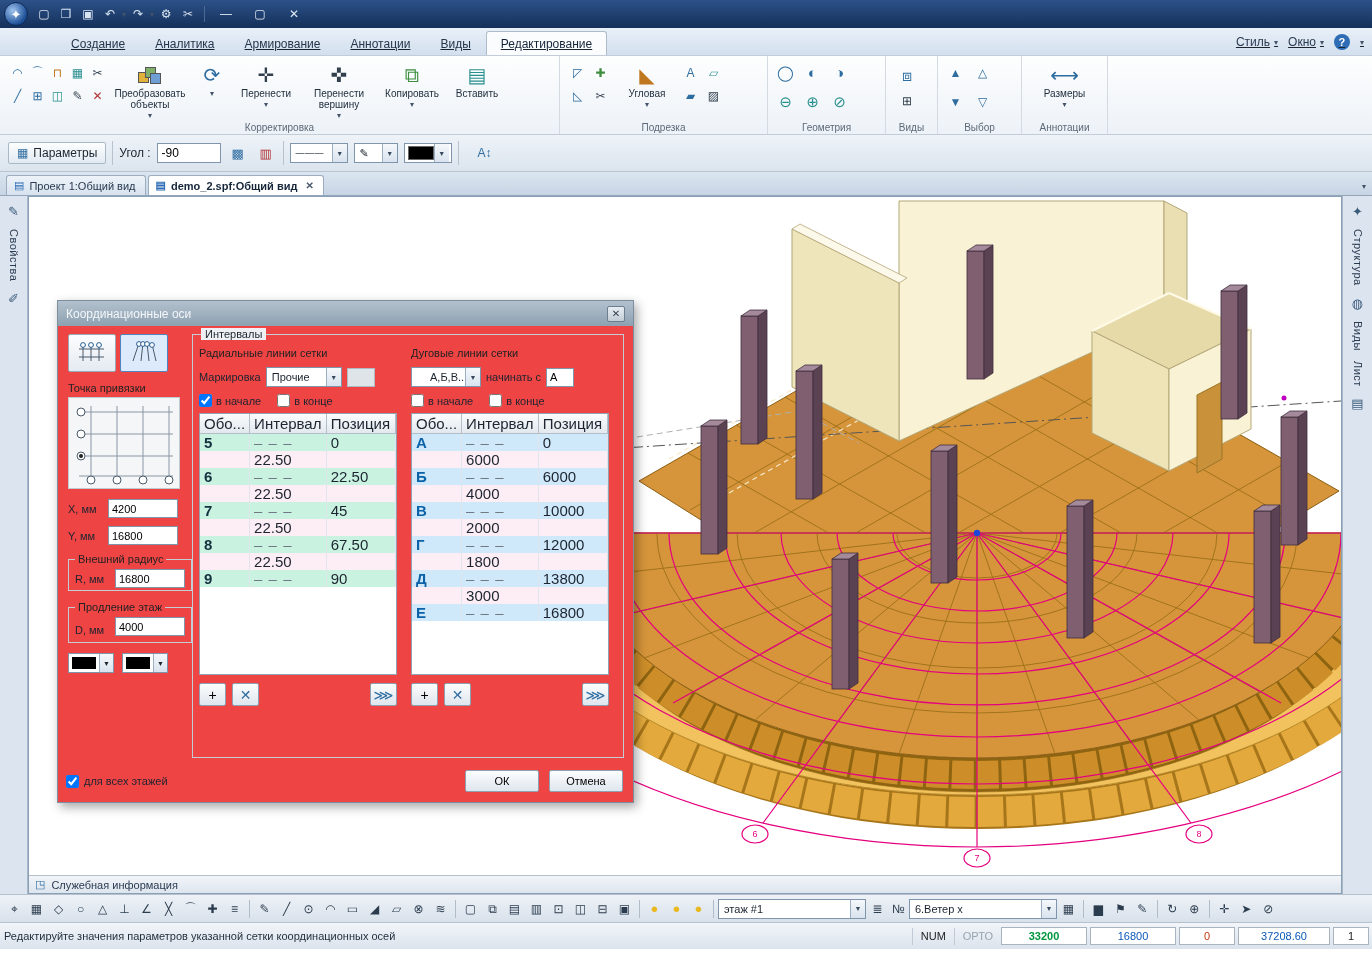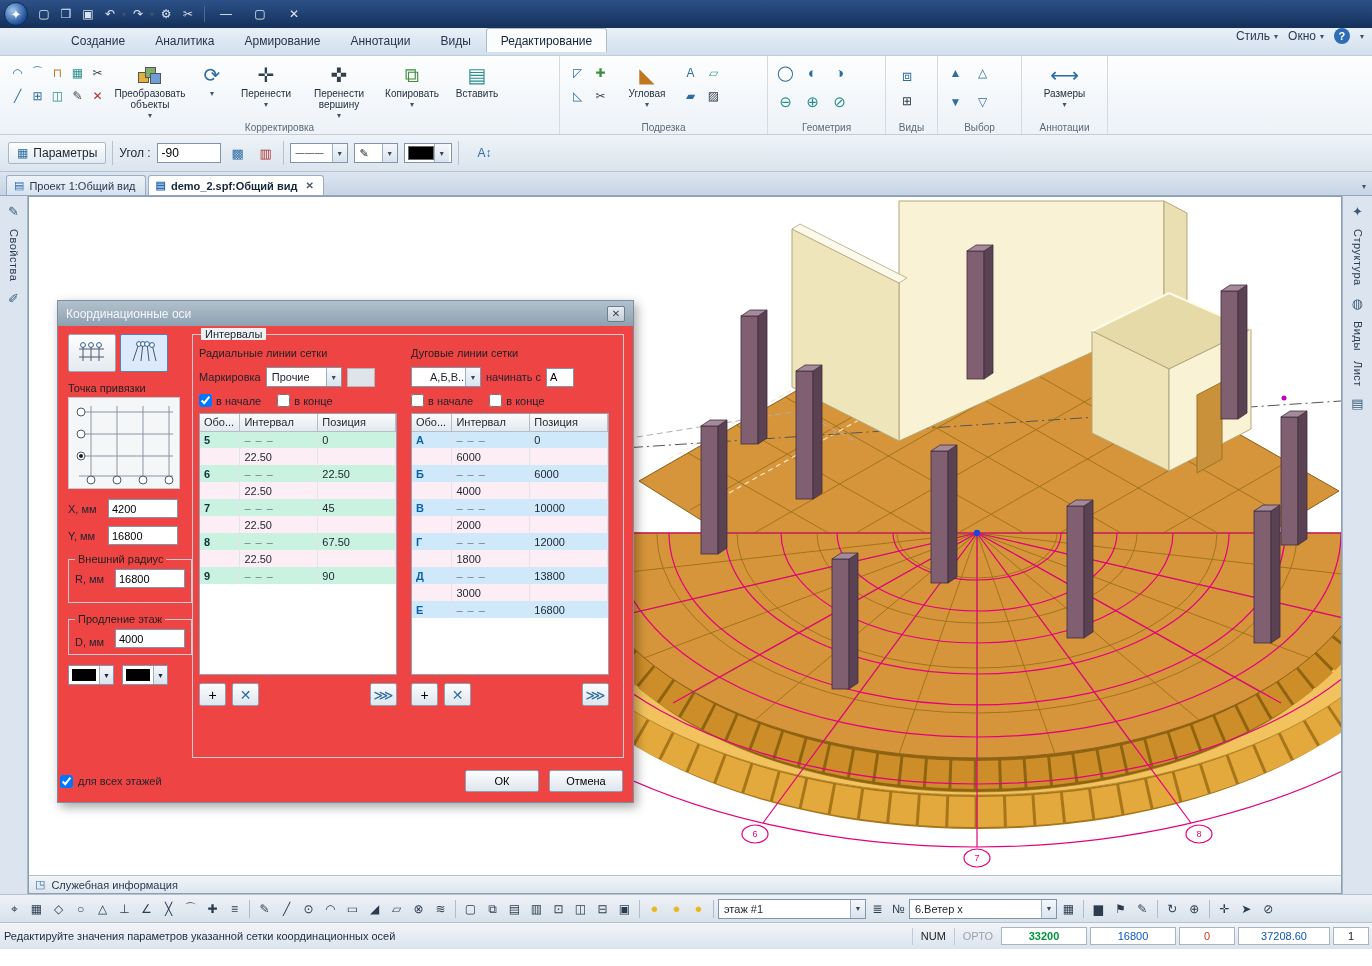--- a/index.html
+++ b/index.html
@@ -10,21 +10,21 @@
   .titlebar { height:28px; background:linear-gradient(#2c5188,#14305a); display:flex; align-items:center; padding:0 2px 0 4px; color:#e8eef8; }
   .logo { width:24px; height:24px; border-radius:50%; background:radial-gradient(circle at 35% 35%, #9fc4ef, #1c4e96 70%); border:1px solid #0d2a52; display:flex; align-items:center; justify-content:center; color:#fff; font-size:13px; margin-right:6px; }
   .qa { display:flex; align-items:center; gap:2px; }
   .qa-icn { width:20px; height:20px; display:flex; align-items:center; justify-content:center; color:#d9e4f2; font-size:12px; border-radius:2px; }
   .qa-sep { width:1px; height:16px; background:#4a6a94; margin:0 4px; }
   .title-text { flex:1; text-align:center; font-size:12px; letter-spacing:.2px; color:#f2f6fc; }
   .winbtns { display:flex; }
   .winbtn { width:34px; height:22px; display:flex; align-items:center; justify-content:center; color:#dfe8f2; font-size:12px; }
 
   
-  .menubar { height:28px; background:linear-gradient(#e9f0f8,#d2dfee); display:flex; align-items:flex-start; padding:0 8px 0 56px; border-bottom:1px solid #c2cdd9; }
+  .menubar { height:28px; background:linear-gradient(#e9f0f8,#d2dfee); display:flex; align-items:flex-end; padding:0 8px 0 56px; border-bottom:1px solid #c2cdd9;text-decoration:underline; }
   .mtab { padding:5px 14px 4px; font-size:12px; color:#25354a; cursor:default; border:1px solid transparent; border-bottom:none; }
   .mtab.active { background:#fbfcfe; border-color:#aebbc9; border-radius:3px 3px 0 0; color:#16253a; }
   .menu-right { margin-left:auto; display:flex; align-items:center; gap:10px; padding-bottom:5px; font-size:12px; color:#2a3a50; }
   .mr-item { display:flex; gap:4px; align-items:center; }
   .tiny-arrow { font-size:8px; color:#44536a; }
   .help-circ { width:16px; height:16px; border-radius:50%; background:#2e6db5; color:#fff; font-size:11px; font-weight:bold; display:flex; align-items:center; justify-content:center; }
 
   
   .ribbon { height:79px; background:linear-gradient(#fdfefe,#edf2f8); border-bottom:1px solid #c4cdd7; display:flex; }
   .rgroup { position:relative; border-right:1px solid #d3dae2; padding:3px 8px 14px 8px; display:flex; align-items:flex-start; gap:5px; }
@@ -93,34 +93,34 @@
   .ccombo .carr { margin-left:auto; width:14px; align-self:stretch; border-left:1px solid #9bb0c4; background:linear-gradient(#f5f8fb,#d9e3ee); display:flex; align-items:center; justify-content:center; font-size:7px; }
   .dlg-int { position:absolute; left:134px; top:33px; width:432px; height:424px; border:1px solid #c4ccd4; padding:2px 6px; }
   .dlg-int > .iv-legend { position:absolute; top:-7px; left:8px; background:#eef0f3; padding:0 4px; font-size:11px; }
   .ivcols { display:flex; gap:14px; margin-top:10px; }
   .ivcol { width:198px; font-size:11px; }
   .ivcol h4 { font-size:11px; font-weight:normal; margin-bottom:8px; color:#222; }
   .ivrow { display:flex; align-items:center; gap:5px; margin-bottom:7px; }
   .checks { display:flex; gap:16px; margin-bottom:6px; align-items:center; }
   .checks label { display:flex; gap:4px; align-items:center; }
   .tablewrap { height:262px; border:1px solid #93a2b1; background:#fff; overflow:hidden; }
-  table.gtable { border-collapse:collapse; width:100%; font-size:11px; }
+  table.gtable { border-collapse:collapse; width:100%; font-size:15px; }
   .gtable th { font-weight:normal; text-align:left; background:linear-gradient(#fbfcfd,#e2e8ee); border-right:1px solid #b4bec8; border-bottom:1px solid #b4bec8; padding:1px 4px; height:17px; }
   .gtable td { border-right:1px solid #dfe5ea; padding:0 4px; height:17px; }
   .gtable col.c-m { width:40px; } .gtable col.c-i { width:79px; } .gtable col.c-p { width:79px; }
   tr.ax-g td { background:#c9f2e0; }
   tr.ax-b td { background:#cfe9fa; }
   tr.intv td { background:#fdeef5; }
   td.mark { font-weight:bold; color:#0b62a8; }
   tr.ax-g td.mark { color:#14303f; }
   td.dashv { color:#707a84; letter-spacing:1px; }
   .tbtns { display:flex; align-items:center; gap:6px; margin-top:8px; }
   .tbtn { width:27px; height:23px; border:1px solid #8ea0b2; background:linear-gradient(#fcfdfe,#dfe6ee); display:flex; align-items:center; justify-content:center; font-size:14px; border-radius:2px; }
   .tbtn.right { margin-left:auto; }
-  .dlg-bottom { position:absolute; left:2px; right:10px; bottom:10px; display:flex; align-items:center; font-size:11px; }
+  .dlg-bottom { position:absolute; left:8px; right:10px; bottom:10px; display:flex; align-items:center; font-size:11px; }
   .dlg-bottom .okc { margin-left:auto; display:flex; gap:10px; }
   .btn { min-width:74px; height:22px; border:1px solid #8ea0b2; background:linear-gradient(#fcfdfe,#dfe6ee); font-size:11px; font-family:"Liberation Sans",sans-serif; border-radius:2px; }
 
   
   .bottombar { height:28px; background:linear-gradient(#eef2f7,#d8e1eb); border-top:1px solid #b5c1cd; display:flex; align-items:center; gap:1px; padding:0 4px; }
   .bicn { width:21px; height:21px; display:flex; align-items:center; justify-content:center; font-size:12px; color:#2b3c4e; border:1px solid transparent; border-radius:2px; }
   .bicn.lamp { color:#e8b81e; font-size:13px; }
   .bsep { width:1px; height:18px; background:#b0bcc8; margin:0 3px; }
   .bcombo { width:148px; }
   .numlbl { font-size:12px; padding:0 3px; color:#2b3c4e; }
@@ -581,21 +581,21 @@
     <div class="frow">
       <label>X, мм</label>
       <input class="dinput" value="4200" style="">
     </div>
     <div class="frow">
       <label>Y, мм</label>
       <input class="dinput" value="16800" style="">
     </div>
     <fieldset class="fset">
       <legend>Внешний радиус</legend>
-      <div class="frow" style="margin-bottom:12px;">
+      <div class="frow" style="margin-bottom:0;">
         <label>R, мм</label>
         <input class="dinput" value="16800" style="">
       </div>
     </fieldset>
     <fieldset class="fset">
       <legend>Продление этаж</legend>
       <div class="frow" style="margin-bottom:4px;align-items:flex-end;">
         <label>D, мм</label>
         <input class="dinput" value="4000" style="">
       </div>

